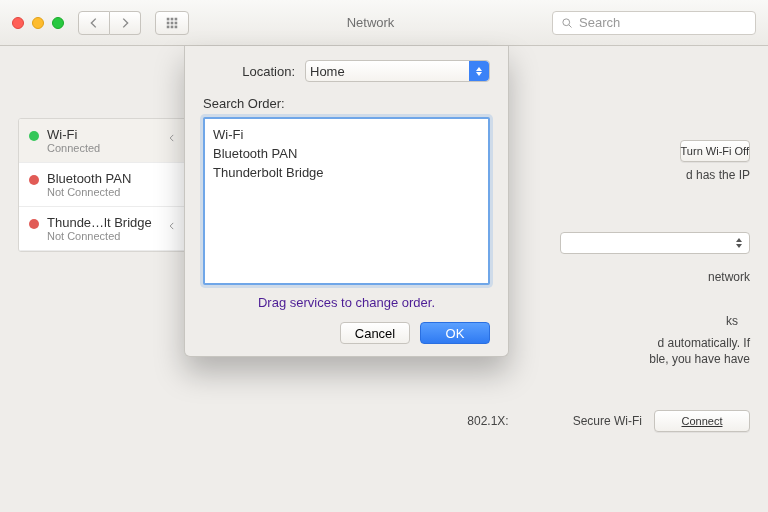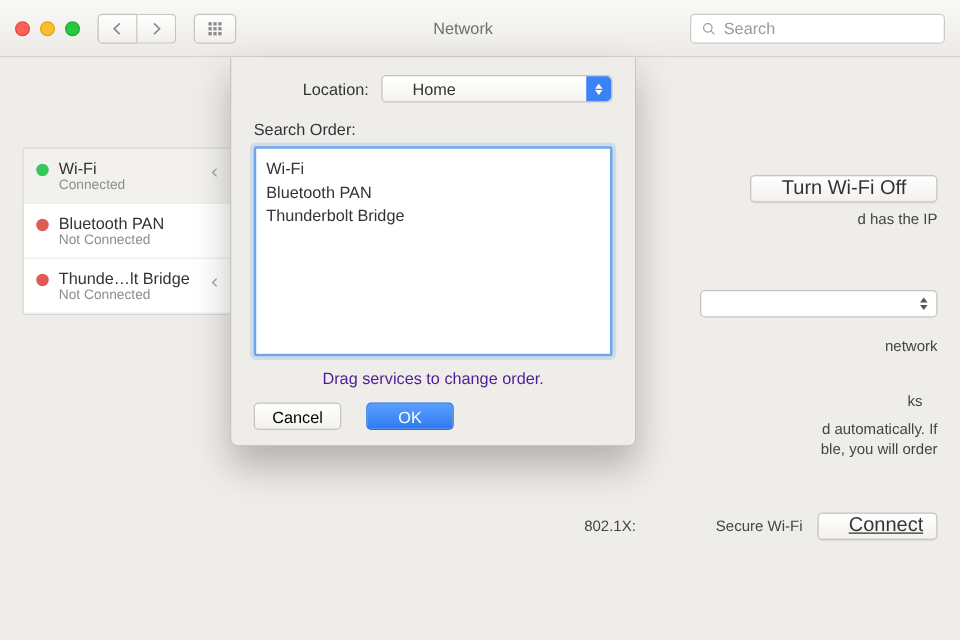--- a/index.html
+++ b/index.html
@@ -87,22 +87,22 @@
     position: absolute;
     left: 210px; right: 18px; top: 72px; bottom: 8px;
     background: #efedea;
     font-size: 12px;
     color: #444;
   }
   .rp-label { position: absolute; right: 212px; text-align: center; width: 100px; }
   .mac-btn {
     height: 22px; background: linear-gradient(#ffffff, #f3f1ed);
     border: 1px solid #c7c4be; border-radius: 4px;
-    font-size: 16px; color: #333;
-    padding: 0 24px;
+    font-size: 11px; color: #333;
+    padding: 0 0;
     box-shadow: 0 1px 0 rgba(0,0,0,0.05);
   }
   .status-pop {
     position: absolute; right: 0; width: 190px; height: 22px;
     background: #fff; border: 1px solid #c7c4be; border-radius: 4px;
     display: flex; align-items: center; justify-content: flex-end; padding-right: 4px;
   }
   .stepper { width: 12px; height: 16px; display: flex; flex-direction: column; justify-content: center; align-items: center; gap: 2px; }
   .stepper::before, .stepper::after { content: ""; width: 0; height: 0; border-left: 3px solid transparent; border-right: 3px solid transparent; }
   .stepper::before { border-bottom: 4px solid #555; }
@@ -121,21 +121,21 @@
     padding: 14px 18px 12px 18px;
   }
   .loc-row { display: flex; align-items: center; gap: 10px; margin-bottom: 14px; }
   .loc-label { width: 92px; text-align: right; font-size: 13px; color: #333; }
   .loc-select {
     flex: 1; height: 22px;
     background: linear-gradient(#ffffff, #f5f3ef);
     border: 1px solid #c7c4be;
     border-radius: 4px;
     display: flex; align-items: center;
-    padding-left: 24px;
+    padding-left: 4px;
     position: relative;
     font-size: 13px;
   }
   .loc-select .arrows {
     position: absolute; right: 0; top: 0; bottom: 0; width: 20px;
     background: #3b82f7;
     border-top-right-radius: 4px; border-bottom-right-radius: 4px;
     display: flex; flex-direction: column; align-items: center; justify-content: center; gap: 1px;
   }
   .loc-select .arrows::before, .loc-select .arrows::after { content:""; width:0; height:0; border-left:3px solid transparent; border-right:3px solid transparent; }
@@ -146,21 +146,21 @@
     background: #fff;
     border: 2px solid #6fa6e8;
     border-radius: 2px;
     height: 168px;
     padding: 6px 8px;
     font-size: 13px;
     box-shadow: 0 0 0 3px rgba(111,166,232,0.25);
   }
   .so-item { padding: 2px 0; cursor: default; }
   .drag-hint { text-align: center; font-size: 13px; color: #4c1d95; margin: 10px 0 12px; }
-  .sheet-btns { display: flex; justify-content: flex-start; gap: 20px; }
+  .sheet-btns { display: flex; justify-content: flex-end; gap: 10px; }
   .btn {
     height: 22px; min-width: 70px;
     border-radius: 4px; border: 1px solid #c7c4be;
     font-size: 13px;
     background: linear-gradient(#ffffff,#f3f1ed);
   }
   .btn.primary {
     background: linear-gradient(#5aa0ff,#2f7af2);
     border-color: #2a6fe0;
     color: #fff;
@@ -244,21 +244,21 @@
 
   <div class="rightpane">
     <button class="mac-btn" style="position:absolute; right:0; top:22px;">Turn Wi-Fi Off</button>
     <div style="position:absolute; right:0; top:50px; text-align:right;">d has the IP</div>
     <div class="status-pop" style="top:114px;">
         <span class="stepper"></span>
       </div>
     <div style="position:absolute; right:0; top:152px;">network</div>
     <div style="position:absolute; right:12px; top:196px;padding-left:48px;">ks</div>
     <div style="position:absolute; right:0; top:218px; text-align:left;">d automatically. If</div>
-    <div style="position:absolute; right:0; top:234px; text-align:right;">ble, you will order</div>
+    <div style="position:absolute; right:0; top:234px; text-align:right;">ble, you have have</div>
 
     <div class="rp-label" style="top:296px;">802.1X:</div>
     <div style="position:absolute; right:108px; top:296px;">Secure Wi-Fi</div>
     <button class="mac-btn" style="position:absolute; right:0; top:292px; width:96px;text-decoration:underline;">Connect</button>
   </div>
 
 </div>
 
 <div class="sheet-wrap">
   <div class="loc-row">

